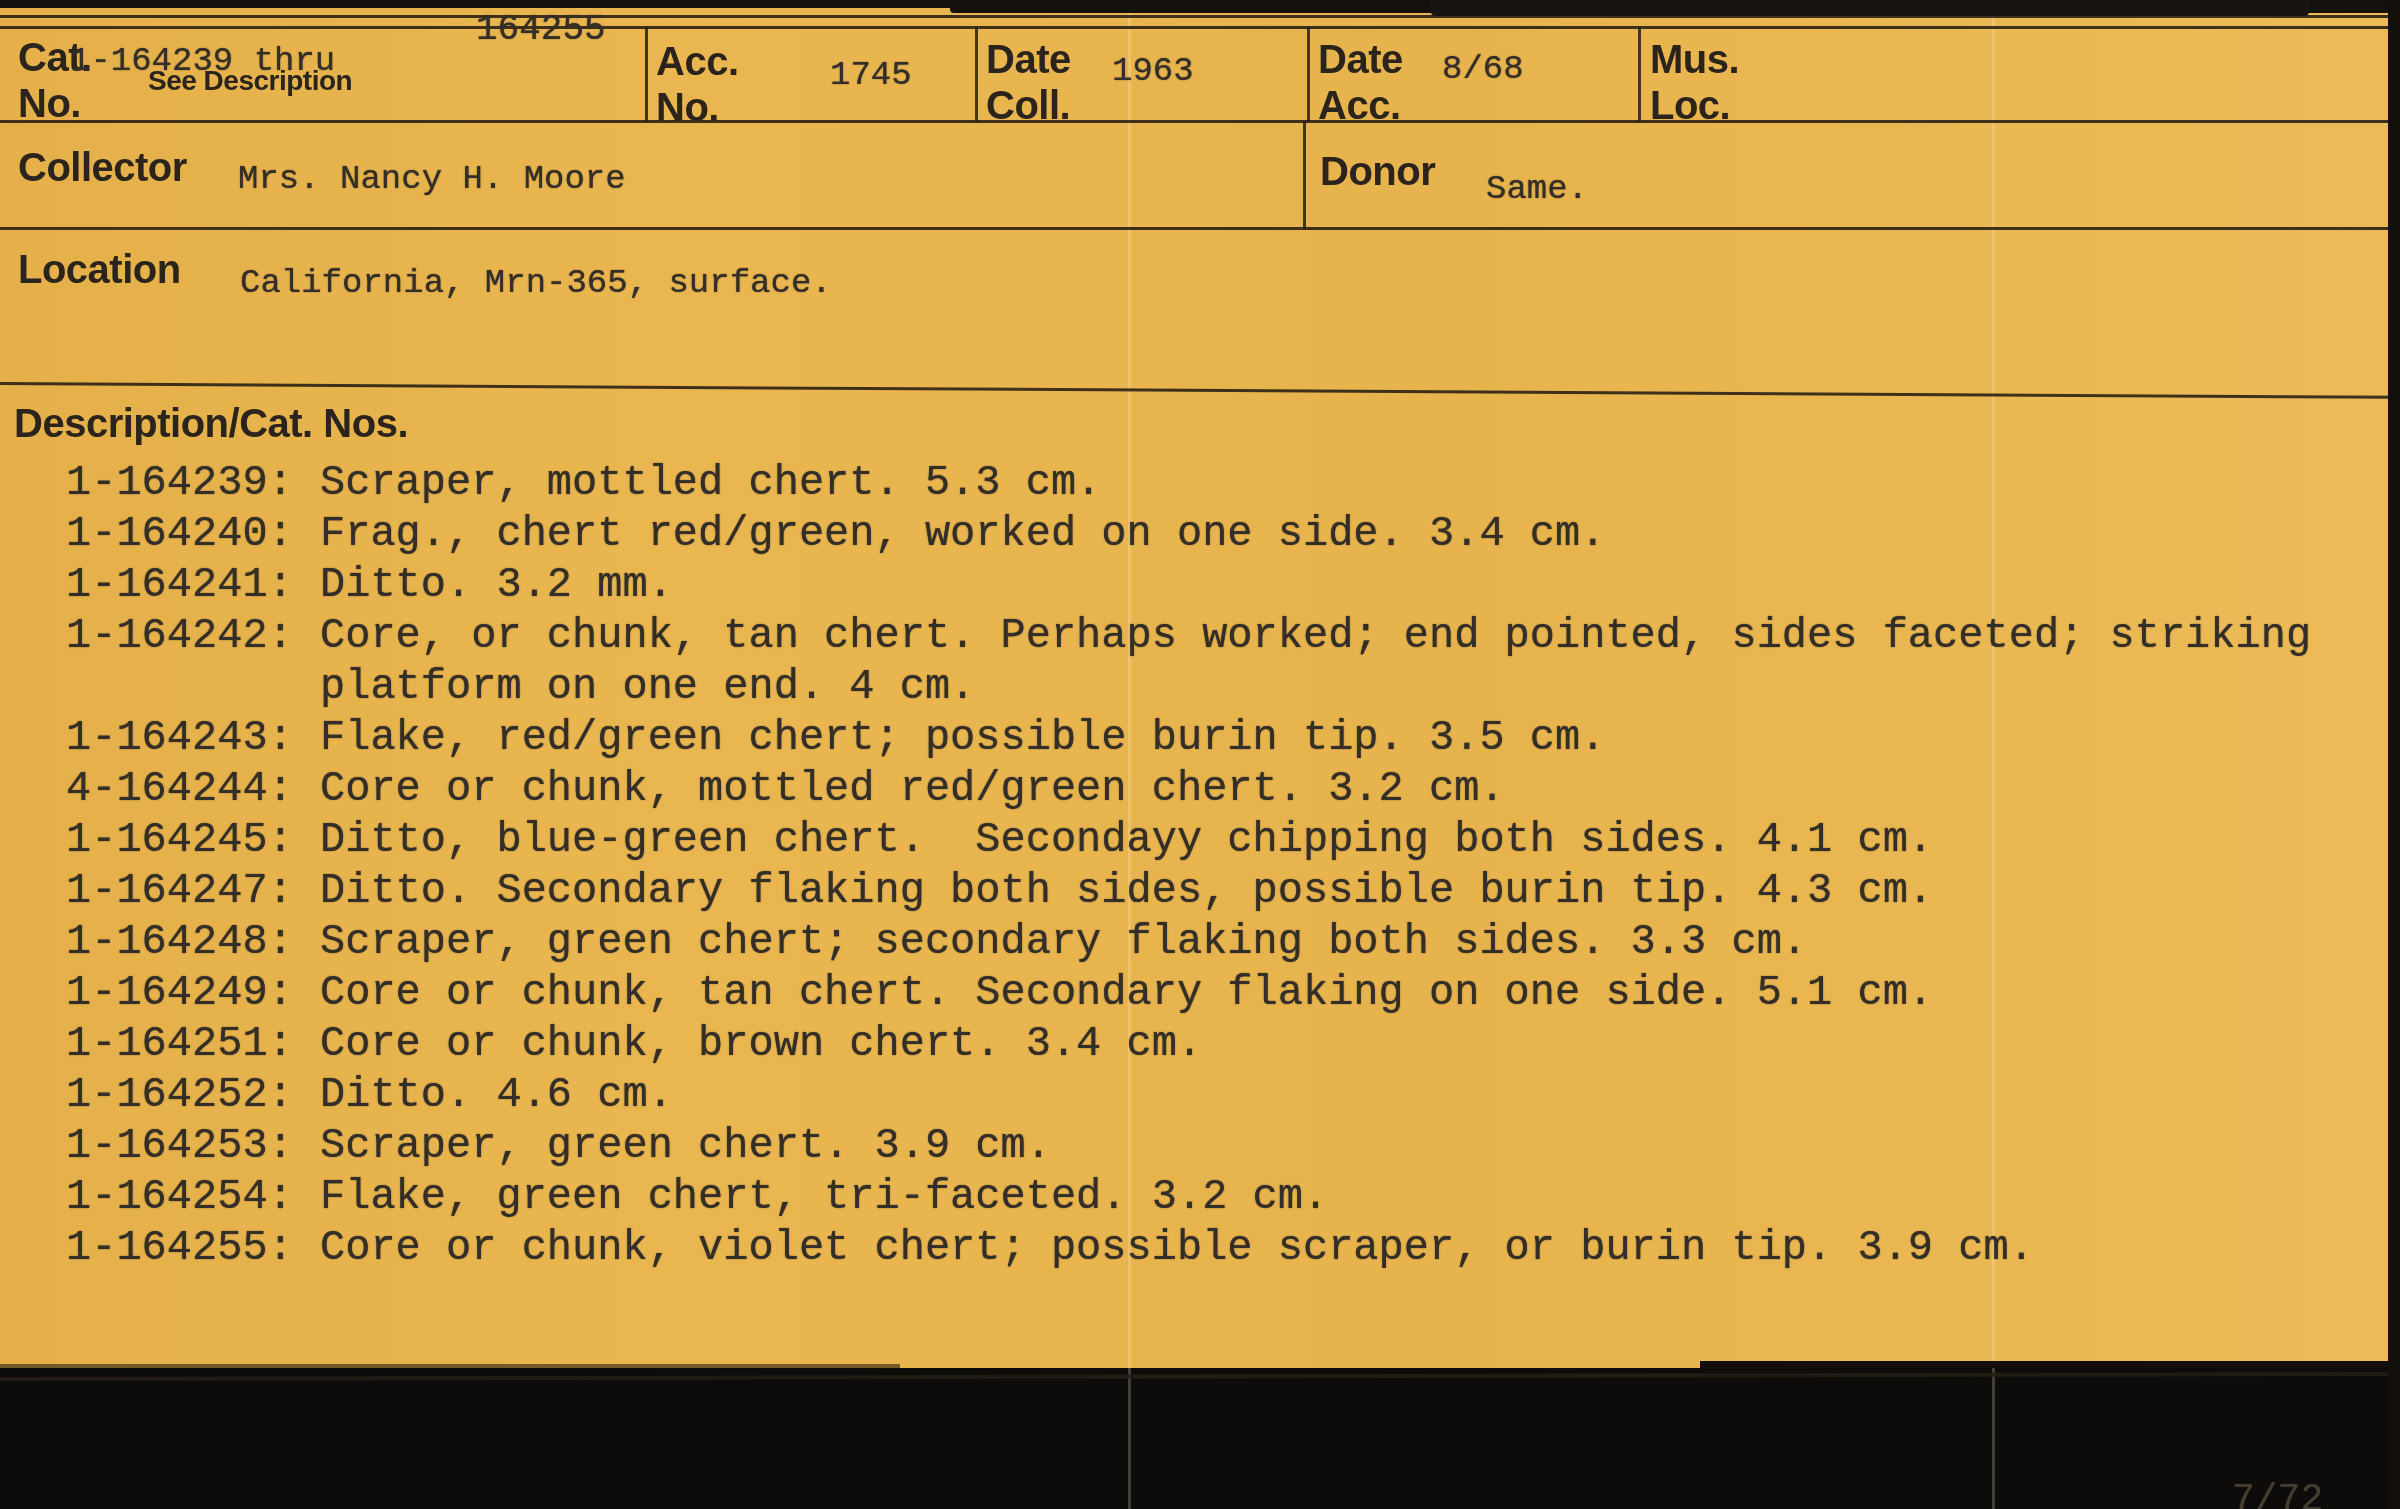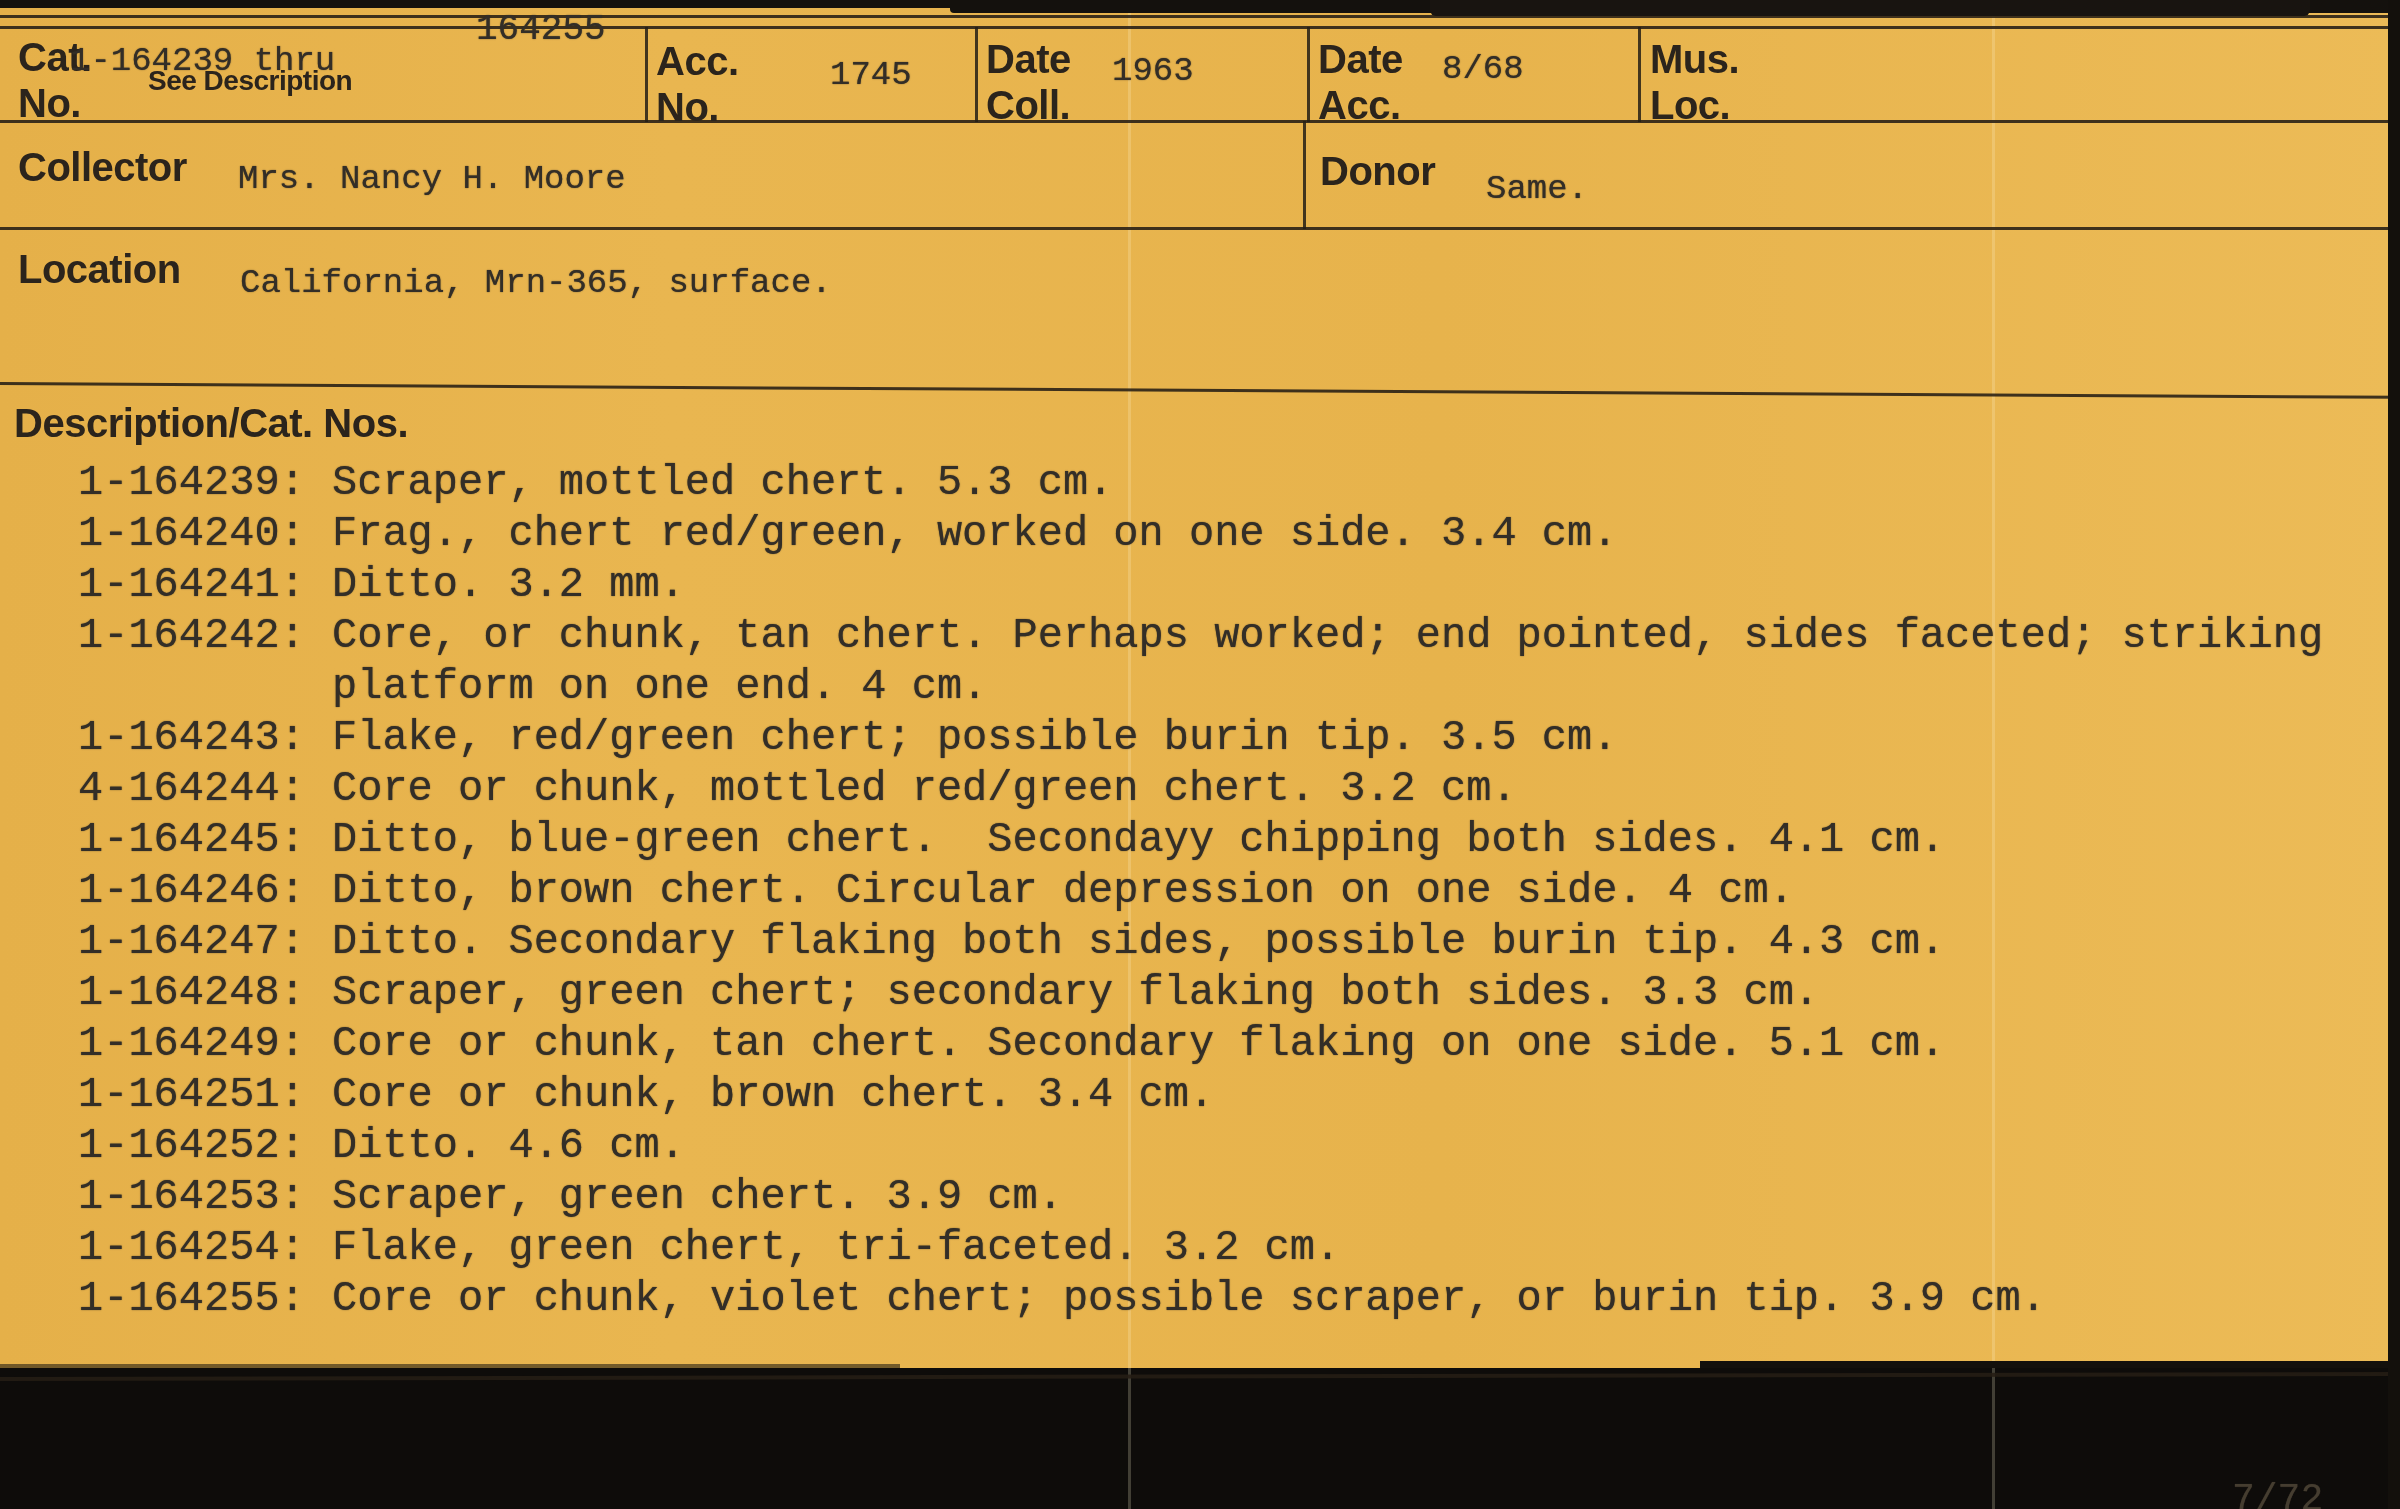--- a/index.html
+++ b/index.html
@@ -36,21 +36,20 @@
     position:absolute;color:#332e27;
     font-family:"Liberation Mono","DejaVu Sans Mono", monospace;
     font-size:34px;line-height:51px;white-space:pre;
     text-shadow:0 0 1.2px rgba(48,42,34,.9);
   }
   .entries{position:absolute;left:66px;top:458px;width:2320px;}
   .entry{
     color:#332e27;font-family:"Liberation Mono","DejaVu Sans Mono", monospace;
     font-size:42px;line-height:51px;
     text-shadow:0 0 1.2px rgba(48,42,34,.9);
-    margin-left:12px;
   }
   .entry .no{display:inline-block;width:254px;white-space:pre;vertical-align:top;}
   .entry .txt{display:inline-block;white-space:pre-wrap;vertical-align:top;max-width:2060px;}
   .stamp{
     position:absolute;left:2232px;top:1478px;
     font-family:"Liberation Mono","DejaVu Sans Mono", monospace;
     font-size:38px;color:#453d30;text-shadow:0 0 1px rgba(60,52,40,.8);
   }
 </style>
 </head>
@@ -124,21 +123,20 @@
 
   <div class="entry"><span class="no">1-164242:</span><span class="txt">Core, or chunk, tan chert. Perhaps worked; end pointed, sides faceted; striking
 platform on one end. 4 cm.</span></div>
 
   <div class="entry"><span class="no">1-164243:</span><span class="txt">Flake, red/green chert; possible burin tip. 3.5 cm.</span></div>
 
   <div class="entry"><span class="no">4-164244:</span><span class="txt">Core or chunk, mottled red/green chert. 3.2 cm.</span></div>
 
   <div class="entry"><span class="no">1-164245:</span><span class="txt">Ditto, blue-green chert.  Secondayy chipping both sides. 4.1 cm.</span></div>
 
-  <div class="entry"><span class="no">1-164246:</span><span class="txt">Ditto, brown chert. Circular depression on one side. 4 cm.</span></div>
 
   <div class="entry"><span class="no">1-164247:</span><span class="txt">Ditto. Secondary flaking both sides, possible burin tip. 4.3 cm.</span></div>
 
   <div class="entry"><span class="no">1-164248:</span><span class="txt">Scraper, green chert; secondary flaking both sides. 3.3 cm.</span></div>
 
   <div class="entry"><span class="no">1-164249:</span><span class="txt">Core or chunk, tan chert. Secondary flaking on one side. 5.1 cm.</span></div>
 
 
   <div class="entry"><span class="no">1-164251:</span><span class="txt">Core or chunk, brown chert. 3.4 cm.</span></div>
 

